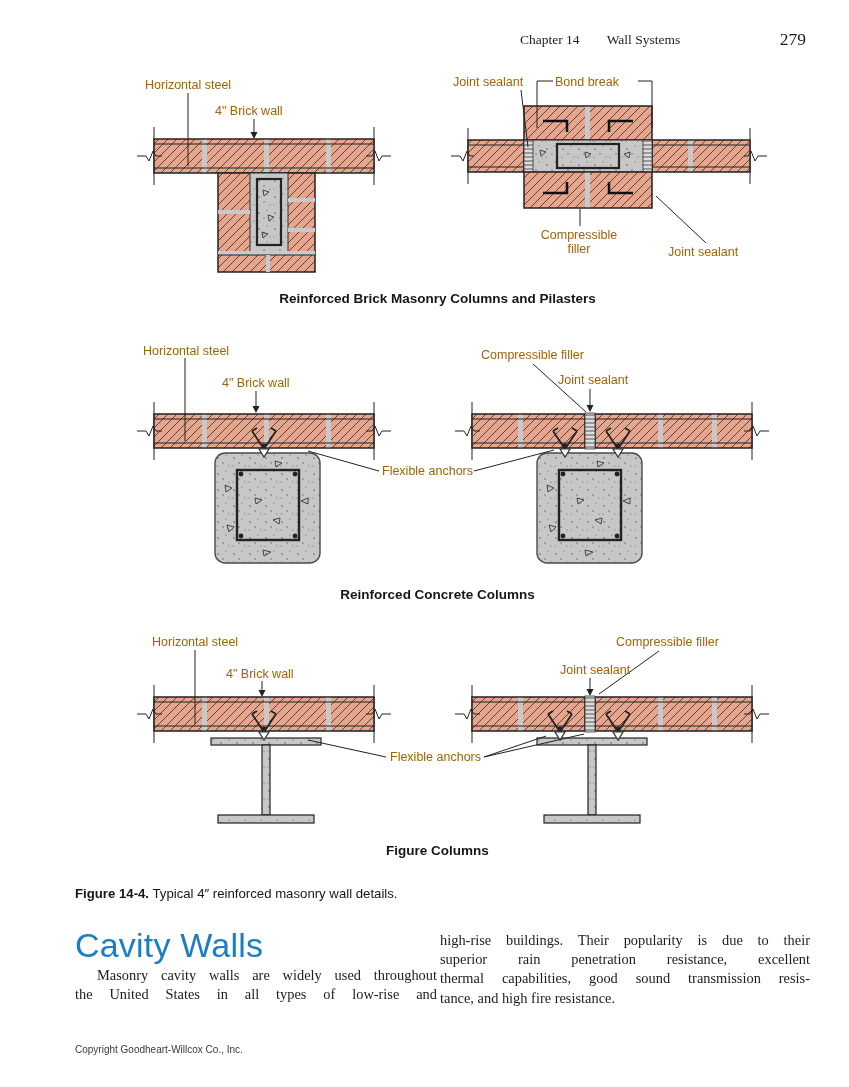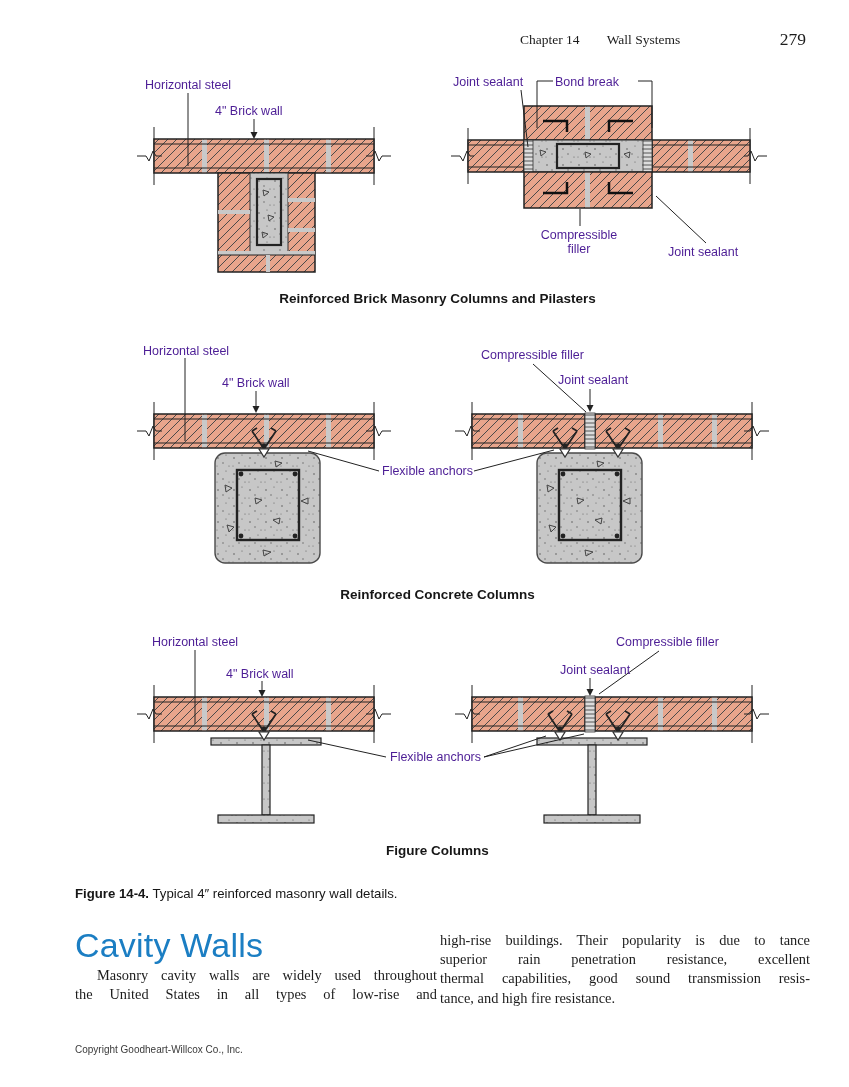--- a/index.html
+++ b/index.html
@@ -5,21 +5,21 @@
   html,body{margin:0;padding:0;background:#e8e8e8;}
   .page{
     position:relative;width:849px;height:1087px;background:#ffffff;
     margin:0 auto;overflow:hidden;
     font-family:"Liberation Sans",sans-serif;color:#1a1a1a;
   }
   .hdr{position:absolute;top:29px;left:520px;width:286px;display:flex;align-items:center;
        font-family:"Liberation Serif",serif;font-size:13.5px;color:#1c1c1c;}
   .hdr .sec{margin-left:27px;}
   .hdr .pg{margin-left:auto;font-size:17.5px;}
-  .dlabel{position:absolute;font-size:12.5px;color:#4c1d95;white-space:nowrap;line-height:14px;}
+  .dlabel{position:absolute;font-size:12.5px;color:#a16207;white-space:nowrap;line-height:14px;}
   .dlabel.center{white-space:normal;text-align:center;}
   .dcaption{position:absolute;left:75px;width:725px;text-align:center;
             font-weight:bold;font-size:13.5px;color:#161616;}
   .credit{position:absolute;top:867px;left:400px;width:410px;text-align:right;
           font-style:italic;font-size:11px;color:#222;}
   .figcap{position:absolute;top:886px;left:75px;width:720px;font-size:13.2px;color:#161616;}
   .figcap .b{font-weight:bold;}
   .heading{position:absolute;top:926px;left:75px;font-size:34px;letter-spacing:0.2px;}
   .col{position:absolute;font-family:"Liberation Serif",serif;font-size:14.4px;
        color:#1c1c1c;line-height:19.2px;}
@@ -226,20 +226,20 @@
     <span class="b">Figure 14-4.</span><span> Typical 4″ reinforced masonry wall details.</span>
   </div>
 
   <div class="heading" style="color:#1B7EC3;">Cavity Walls</div>
 
   <div class="col col-left">
     <div class="jl indent">Masonry cavity walls are widely used throughout</div>
     <div class="jl">the United States in all types of low-rise and</div>
   </div>
   <div class="col col-right">
-    <div class="jl">high-rise buildings. Their popularity is due to tance</div>
+    <div class="jl">high-rise buildings. Their popularity is due to their</div>
     <div class="jl">superior rain penetration resistance, excellent</div>
     <div class="jl">thermal capabilities, good sound transmission resis-</div>
     <div>tance, and high fire resistance.</div>
   </div>
 
   <div class="copyright">Copyright Goodheart-Willcox Co., Inc.</div>
 </div>
 
 </body></html>

